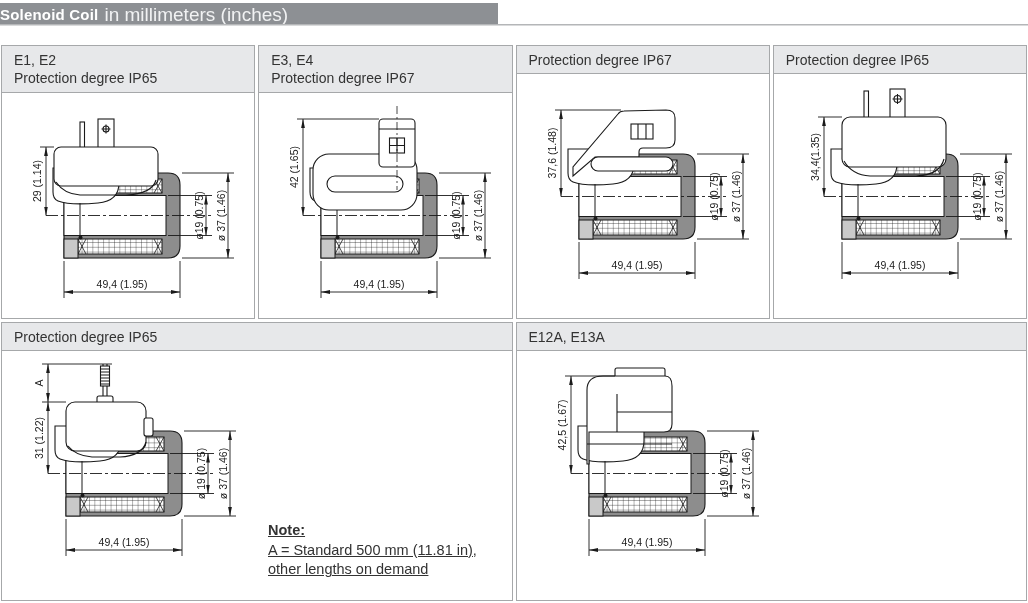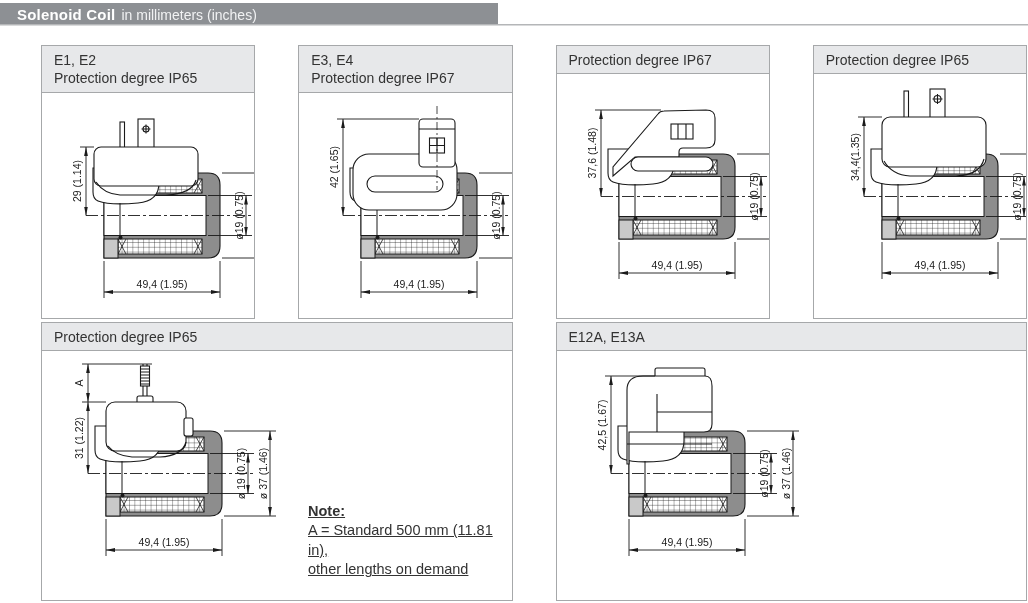--- a/index.html
+++ b/index.html
@@ -1,30 +1,30 @@
 <!DOCTYPE html>
 <html><head>
 <meta charset="utf-8">
 <style>
   * { margin:0; padding:0; box-sizing:border-box; }
   html,body { width:1028px; height:603px; background:#fff;
     font-family:"Liberation Sans", sans-serif; color:#303030; position:relative; overflow:hidden; }
 
   
   .topbar { position:absolute; top:3px; left:0; width:498px; height:23px;
-    background:#8d9094; color:#fff; display:flex; align-items:center; padding-left:17px; }
+    background:#8d9094; color:#fff; display:flex; align-items:center; }
   .topbar .t1 { font-size:15px; font-weight:bold; letter-spacing:.2px; }
-  .topbar .t2 { font-size:14px; margin-left:6px; color:#f1f2f3; }
+  .topbar .t2 { font-size:19px; margin-left:6px; color:#f1f2f3; }
   .toprule { position:absolute; top:24px; left:0; width:1028px; height:2px;
     background:#b4b6b8; border-bottom:1px solid #d9dadb; }
 
   
   .grid { position:absolute; top:45px; left:1px; width:1026px; height:556px;
     display:grid; grid-template-columns:repeat(4,1fr); grid-template-rows:274px auto; gap:3px; }
-  .tile { border:1px solid #a6a8aa; background:#fff; display:flex; flex-direction:column; overflow:hidden;margin-left:40px; }
+  .tile { border:1px solid #a6a8aa; background:#fff; display:flex; flex-direction:column; overflow:hidden; }
   .tile.span2 { grid-column:span 2; }
   .tile-head { background:#e7e8ea; border-bottom:1px solid #a6a8aa; padding:5px 12px 4px;
     font-size:14px; line-height:1.32; color:#333; }
   .tile-body { flex:1; position:relative; background:#fff; }
   svg.drawing { position:absolute; top:5px; width:252px; height:212px; }
 
   
   .note { position:absolute; left:266px; bottom:20px; font-size:14.5px; line-height:1.35; color:#333;text-decoration:underline; }
   .note b { font-weight:bold; }
 

